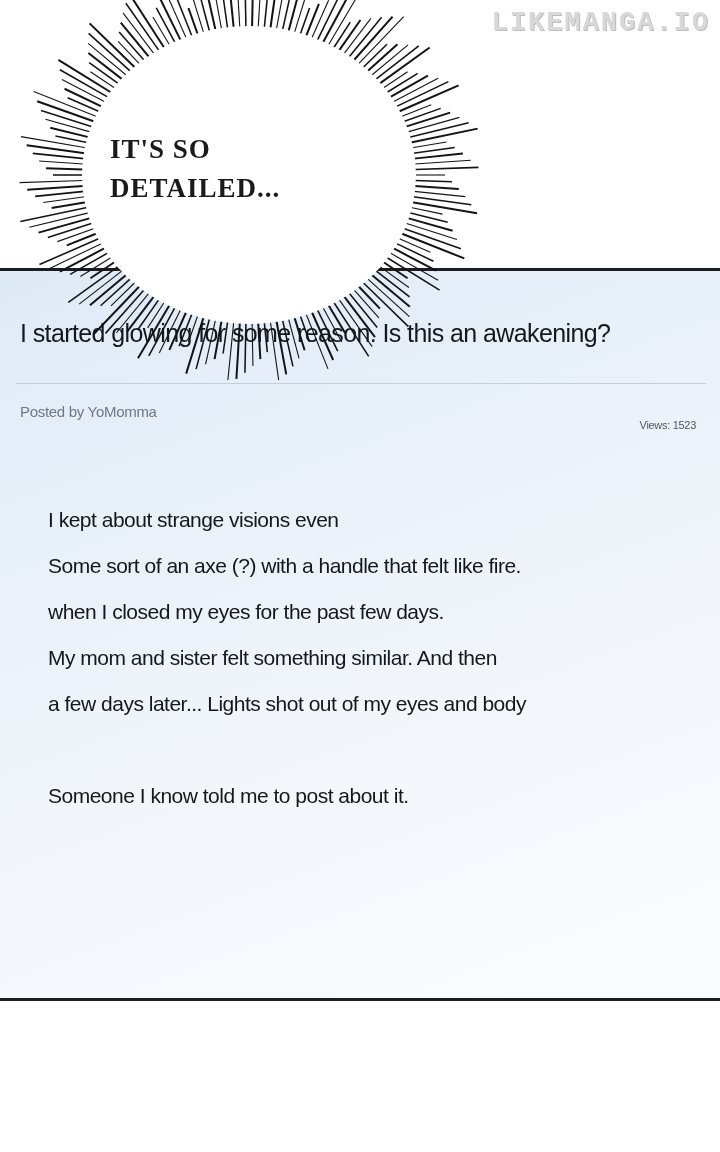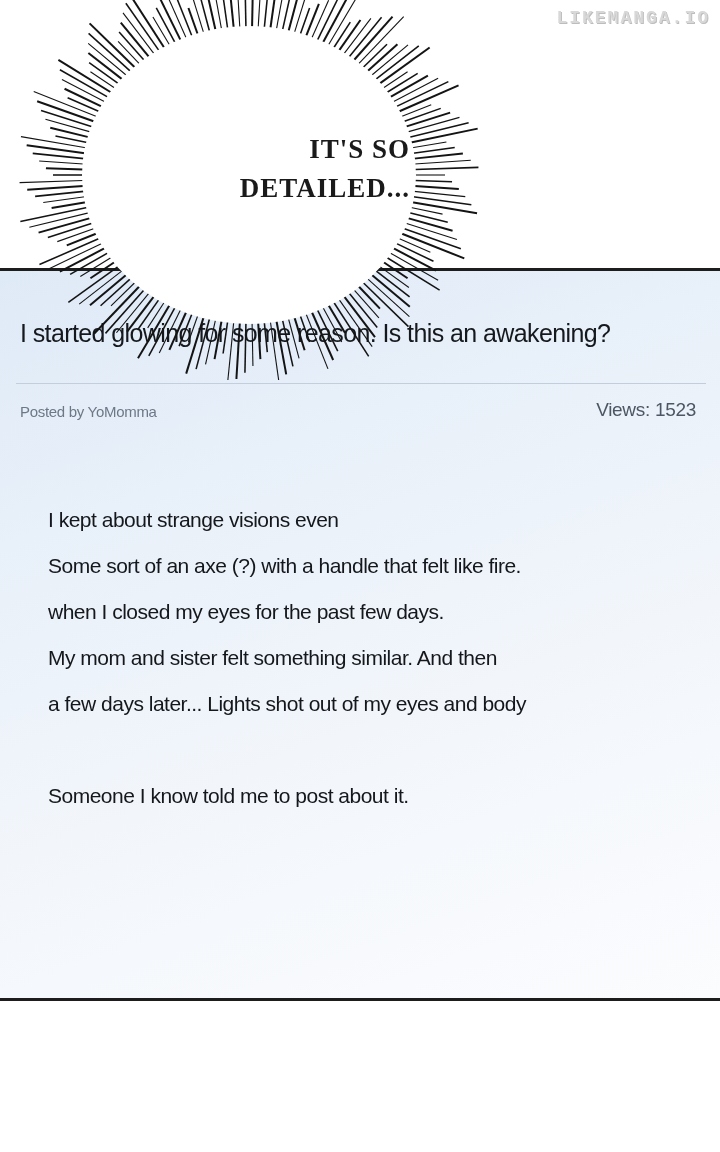--- a/index.html
+++ b/index.html
@@ -15,21 +15,21 @@
     font-family: "Liberation Sans", sans-serif;
   }
 
   
   .watermark {
     position: absolute;
     top: 8px;
     right: 10px;
     font-family: "Liberation Mono", monospace;
     font-weight: bold;
-    font-size: 18px;
+    font-size: 27px;
     letter-spacing: 2px;
     color: #d8d8d8;
     text-shadow: 1px 1px 0 #bdbdbd;
     z-index: 40;
     white-space: nowrap;
   }
 
   
   .panel-top {
     position: absolute;
@@ -50,21 +50,21 @@
     height: 390px;
     z-index: 6;
   }
   .burst-wrap svg { display: block; }
 
   .bubble-text {
     position: absolute;
     left: 110px;
     top: 130px;
     width: 300px;
-    text-align: right;
+    text-align: left;
     font-family: "Liberation Serif", serif;
     font-weight: bold;
     font-size: 27px;
     line-height: 1.45;
     letter-spacing: 1px;
     color: #1a1a1a;
     z-index: 20;
   }
 
   
@@ -105,22 +105,22 @@
     position: absolute;
     left: 20px;
     top: 132px;
     font-size: 15px;
     color: #6d7887;
     letter-spacing: -0.3px;
   }
   .post-meta-views {
     position: absolute;
     right: 24px;
-    top: 128px;
-    font-size: 19px;
+    top: 148px;
+    font-size: 11px;
     color: #4d5663;
     letter-spacing: -0.3px;
   }
 
   .post-body {
     position: absolute;
     left: 48px;
     top: 226px;
     width: 620px;
     font-size: 21px;

